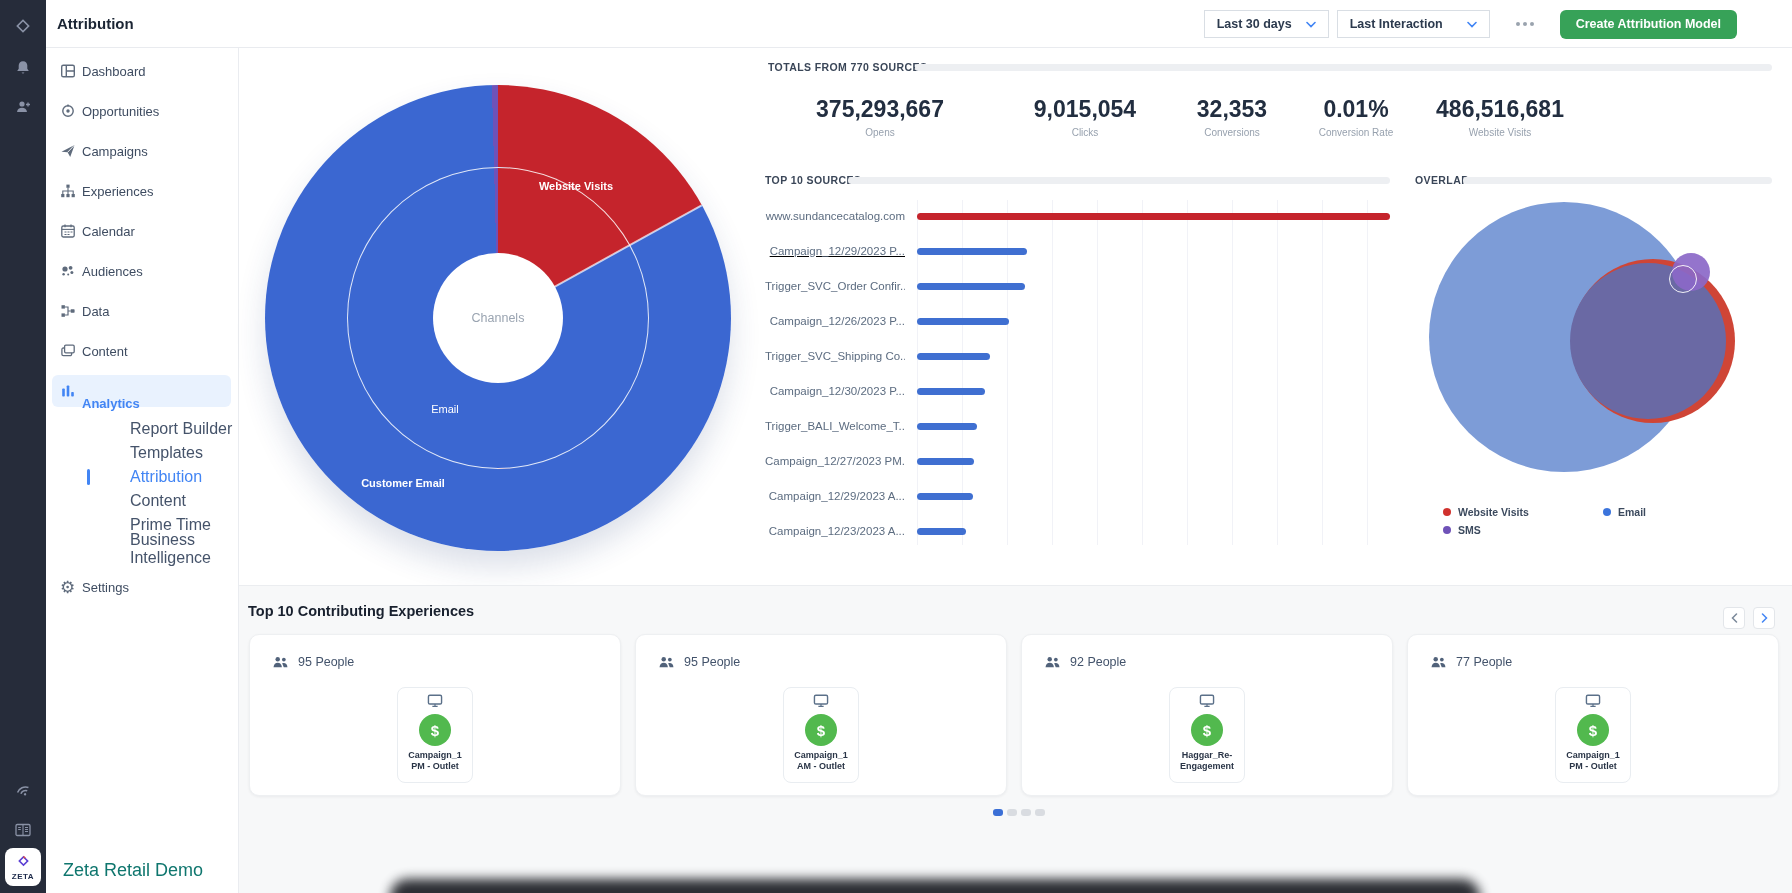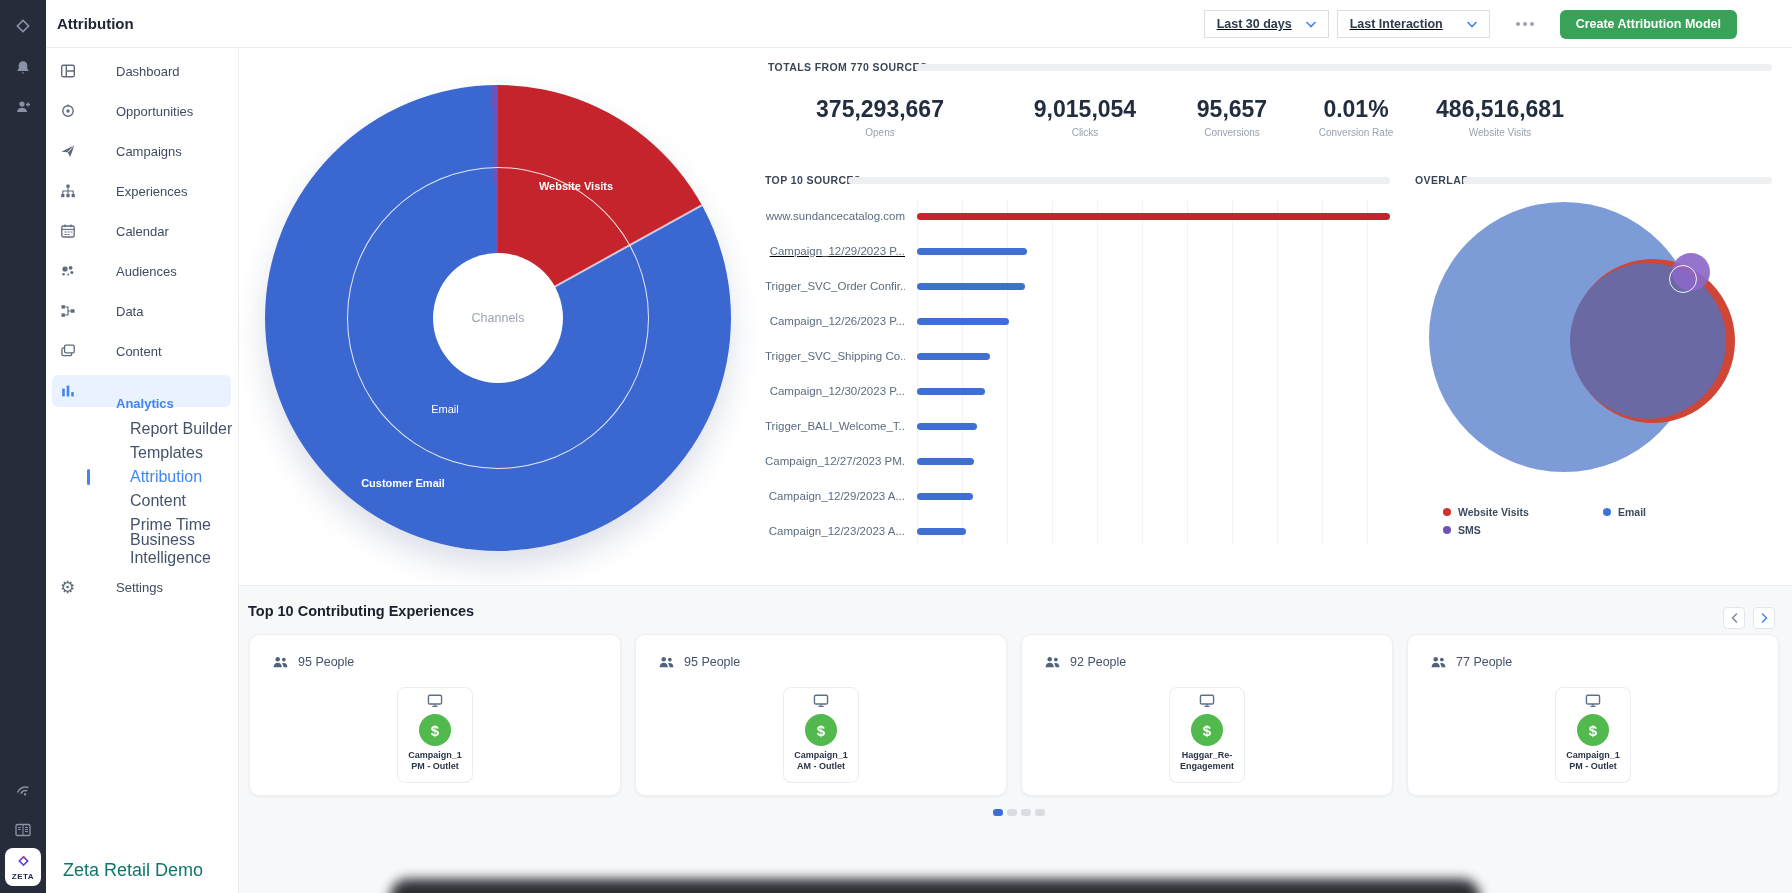--- a/index.html
+++ b/index.html
@@ -9,30 +9,30 @@
   
   .rail { position:absolute; left:0; top:0; width:46px; height:893px; background:#262c3a; }
   .rail-btn { position:absolute; left:0; width:46px; height:26px; display:flex; align-items:center; justify-content:center; color:#8a92a6; cursor:pointer; }
   .zeta-tile { position:absolute; left:5px; top:848px; width:36px; height:38px; background:#fff; border-radius:8px; display:flex; flex-direction:column; align-items:center; justify-content:center; gap:1px; }
   .zeta-word { font-size:8px; font-weight:bold; color:#1d2a4a; letter-spacing:.5px; }
 
   
   .topbar { position:absolute; left:46px; top:0; right:0; height:48px; background:#fff; border-bottom:1px solid #e9ebef; z-index:5; }
   .page-title { position:absolute; left:11px; top:0; height:48px; line-height:48px; font-size:15px; font-weight:bold; color:#1b2534; }
   .topbar-right { position:absolute; right:55px; top:0; height:48px; display:flex; align-items:center; gap:8px; }
-  .select { height:28px; border:1px solid #d9dee4; border-radius:0; background:#fff; display:flex; align-items:center; gap:10px; padding:0 12px; cursor:pointer;text-decoration:underline; }
+  .select { height:28px; border:1px solid #d9dee4; border-radius:0; background:#fff; display:flex; align-items:center; gap:10px; padding:0 12px; cursor:pointer; }
   .select span { font-size:12.5px; font-weight:bold; color:#2c3a4e; }
   .more-dots { width:26px; height:24px; display:flex; align-items:center; justify-content:center; gap:3px; margin:0 14px; cursor:pointer; }
   .more-dots i { width:4px; height:4px; border-radius:50%; background:#9aa3ae; }
   .create-btn { height:29px; border:none; border-radius:6px; background:#37a258; color:#fff; font-family:inherit; font-size:12.5px; font-weight:bold; padding:0 16px; cursor:pointer; }
 
   
   .sidebar { position:absolute; left:46px; top:48px; width:193px; bottom:0; background:#fff; border-right:1px solid #eaecf0; }
   .side-nav { padding-top:3px; }
-  .side-item { height:40px; display:flex; align-items:center; padding-left:13px; gap:40px; cursor:pointer; }
+  .side-item { height:40px; display:flex; align-items:center; padding-left:13px; gap:6px; cursor:pointer; }
   .side-icon { width:17px; height:17px; display:flex; align-items:center; justify-content:center; color:#5f6b7c; }
   .side-label { font-size:13px; color:#3e4c61; }
   .side-item.active { height:32px; margin:4px 7px 2px 6px; padding-left:7px; background:#e9f2fe; border-radius:6px; }
   .side-item.active .side-icon { color:#4285f4; }
   .side-item.active .side-label { color:#4285f4; font-weight:bold;margin-top:24px; }
   .sub-list { padding:8px 0 6px; }
   .sub-item { position:relative; height:24px; display:flex; align-items:center; padding-left:84px; font-size:16px; color:#45536a; cursor:pointer; }
   .sub-item.active { color:#4285f4; }
   .sub-bar { position:absolute; left:41px; top:4px; width:3px; height:16px; border-radius:2px; background:#4285f4; }
   .workspace { position:absolute; left:17px; top:812px; font-size:18px; color:#0f766e; }
@@ -317,21 +317,21 @@
     <div>
         <div class="stat" style="left: 531px;">
           <div class="stat-value">375,293,667</div>
           <div class="stat-label">Opens</div>
         </div>
         <div class="stat" style="left: 736px;">
           <div class="stat-value">9,015,054</div>
           <div class="stat-label">Clicks</div>
         </div>
         <div class="stat" style="left: 883px;">
-          <div class="stat-value">95,657</div>
+          <div class="stat-value">32,353</div>
           <div class="stat-label">Conversions</div>
         </div>
         <div class="stat" style="left: 1007px;">
           <div class="stat-value">0.01%</div>
           <div class="stat-label">Conversion Rate</div>
         </div>
         <div class="stat" style="left: 1151px;">
           <div class="stat-value">486,516,681</div>
           <div class="stat-label">Website Visits</div>
         </div>

